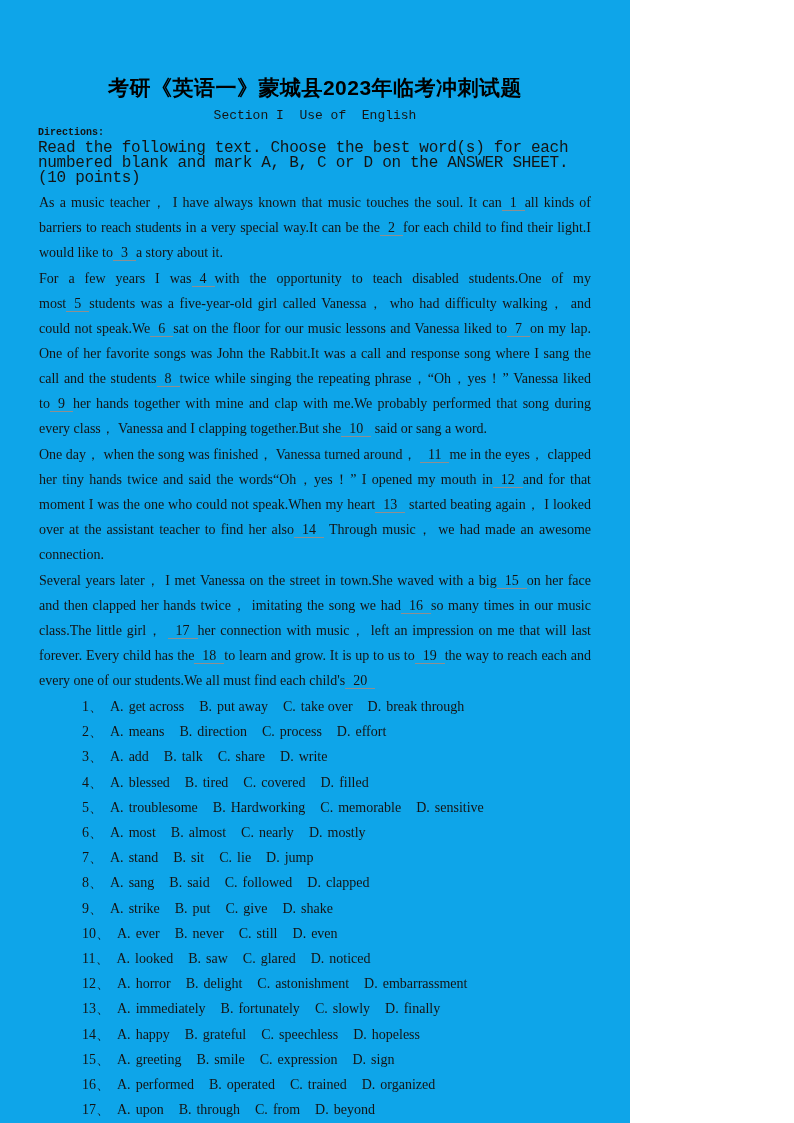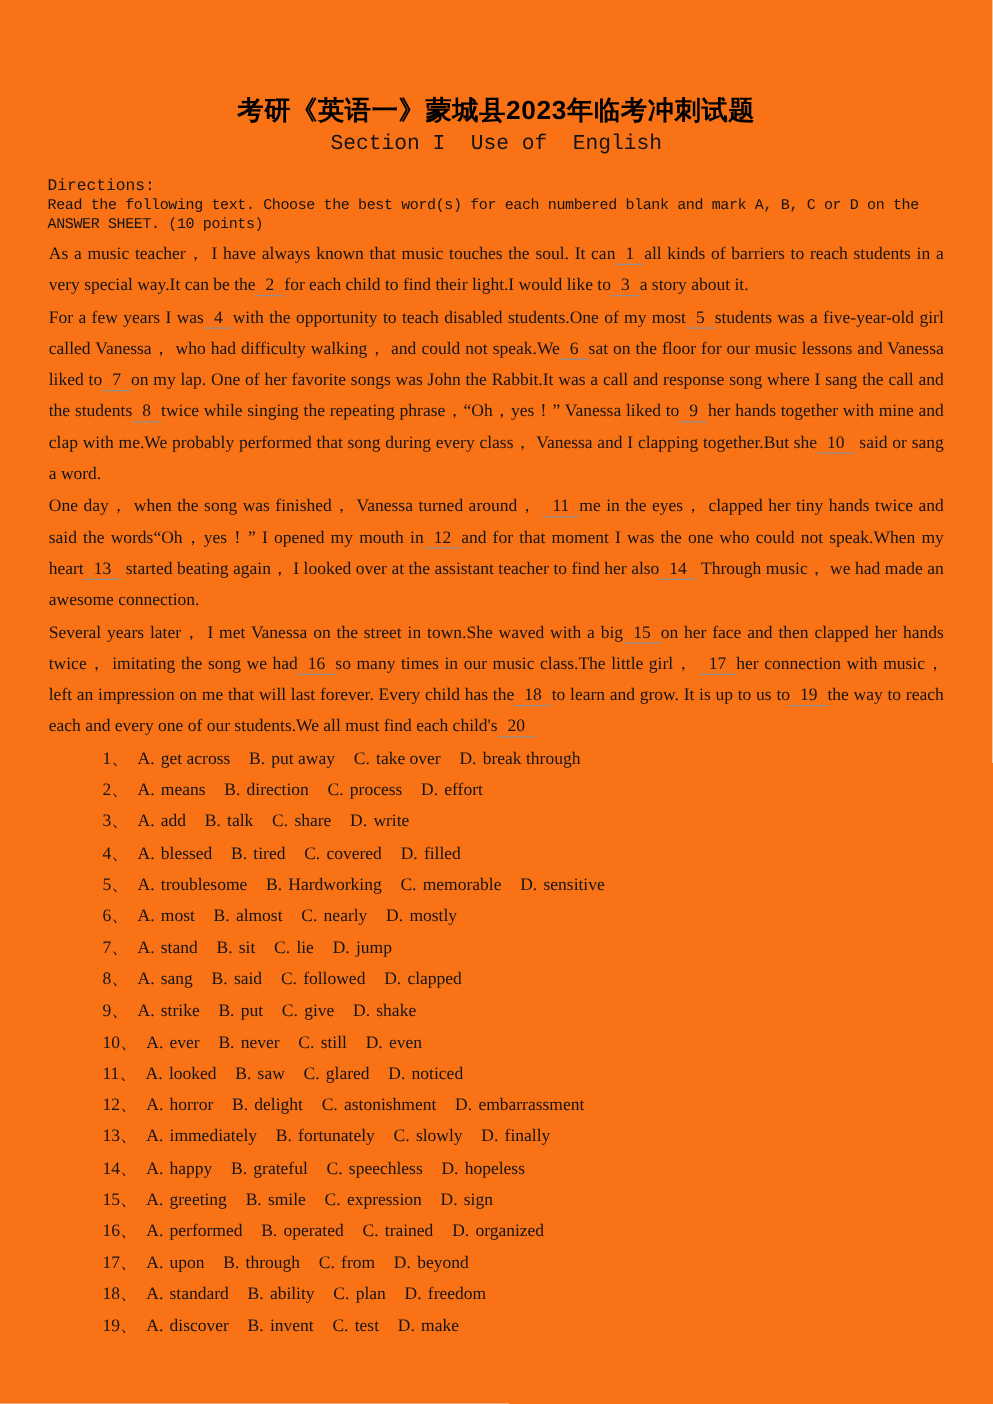--- a/index.html
+++ b/index.html
@@ -3,53 +3,53 @@
 <meta charset="utf-8">
 <style>
   html, body { margin: 0; padding: 0; background: #ffffff; }
   body {
     width: 794px; height: 1123px;
     font-family: "Liberation Serif", serif;
     color: #111111;
   }
   .page {
     box-sizing: border-box;
-    width: 794px; height: 1123px;
+    width: 630px; height: 1123px;
     padding: 74px 38px 30px 38px;
     overflow: hidden;
-    background: #f97316;
+    background: #0ea5e9;
   }
   .title {
     margin: 0 0 6px 0;
     text-align: center;
     font-family: "Liberation Sans", sans-serif;
     font-size: 21px;
     font-weight: 700;
     color: #000000;
     letter-spacing: 0.5px;
   }
   .section-heading {
     text-align: center;
     font-family: "Liberation Mono", monospace;
-    font-size: 17px;
+    font-size: 13px;
     line-height: 16px;
     white-space: pre-wrap;
-    margin-bottom: 17px;
+    margin-bottom: 1px;
     color: #141414;
   }
   .directions-label {
     font-family: "Liberation Mono", monospace;
-    font-weight: 400;
-    font-size: 13px;
+    font-weight: 700;
+    font-size: 10px;
     line-height: 16px;
     color: #141414;
   }
   .directions-text {
     font-family: "Liberation Mono", monospace;
-    font-size: 12px;
+    font-size: 16px;
     line-height: 15px;
     letter-spacing: -0.3px;
     margin-bottom: 4px;
     color: #141414;
   }
   .passage .para {
     margin: 1px;
     font-size: 14px;
     line-height: 25px;
     text-align: justify;

